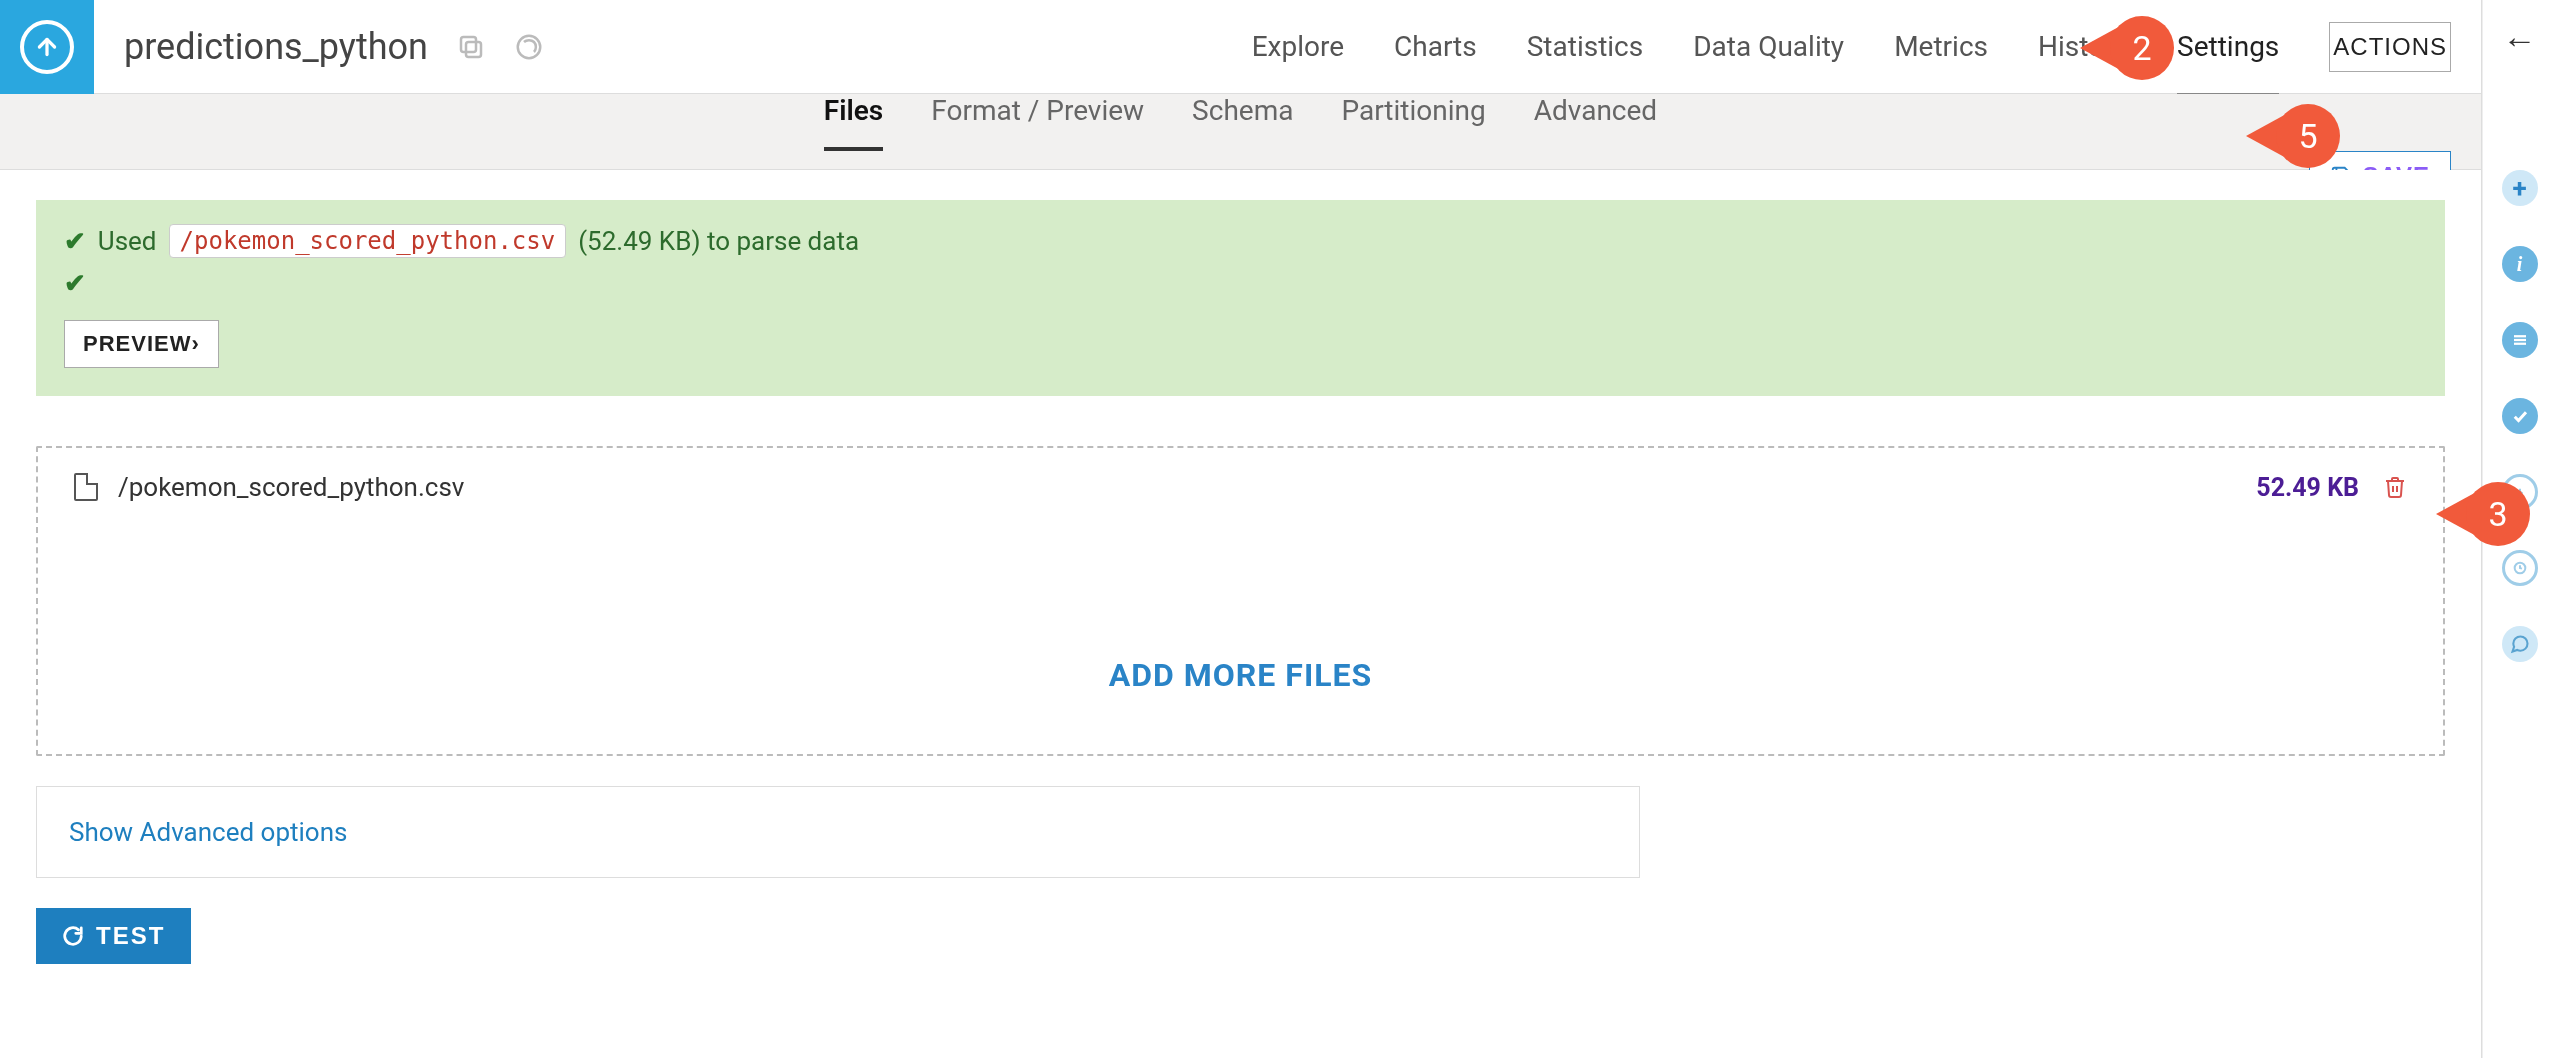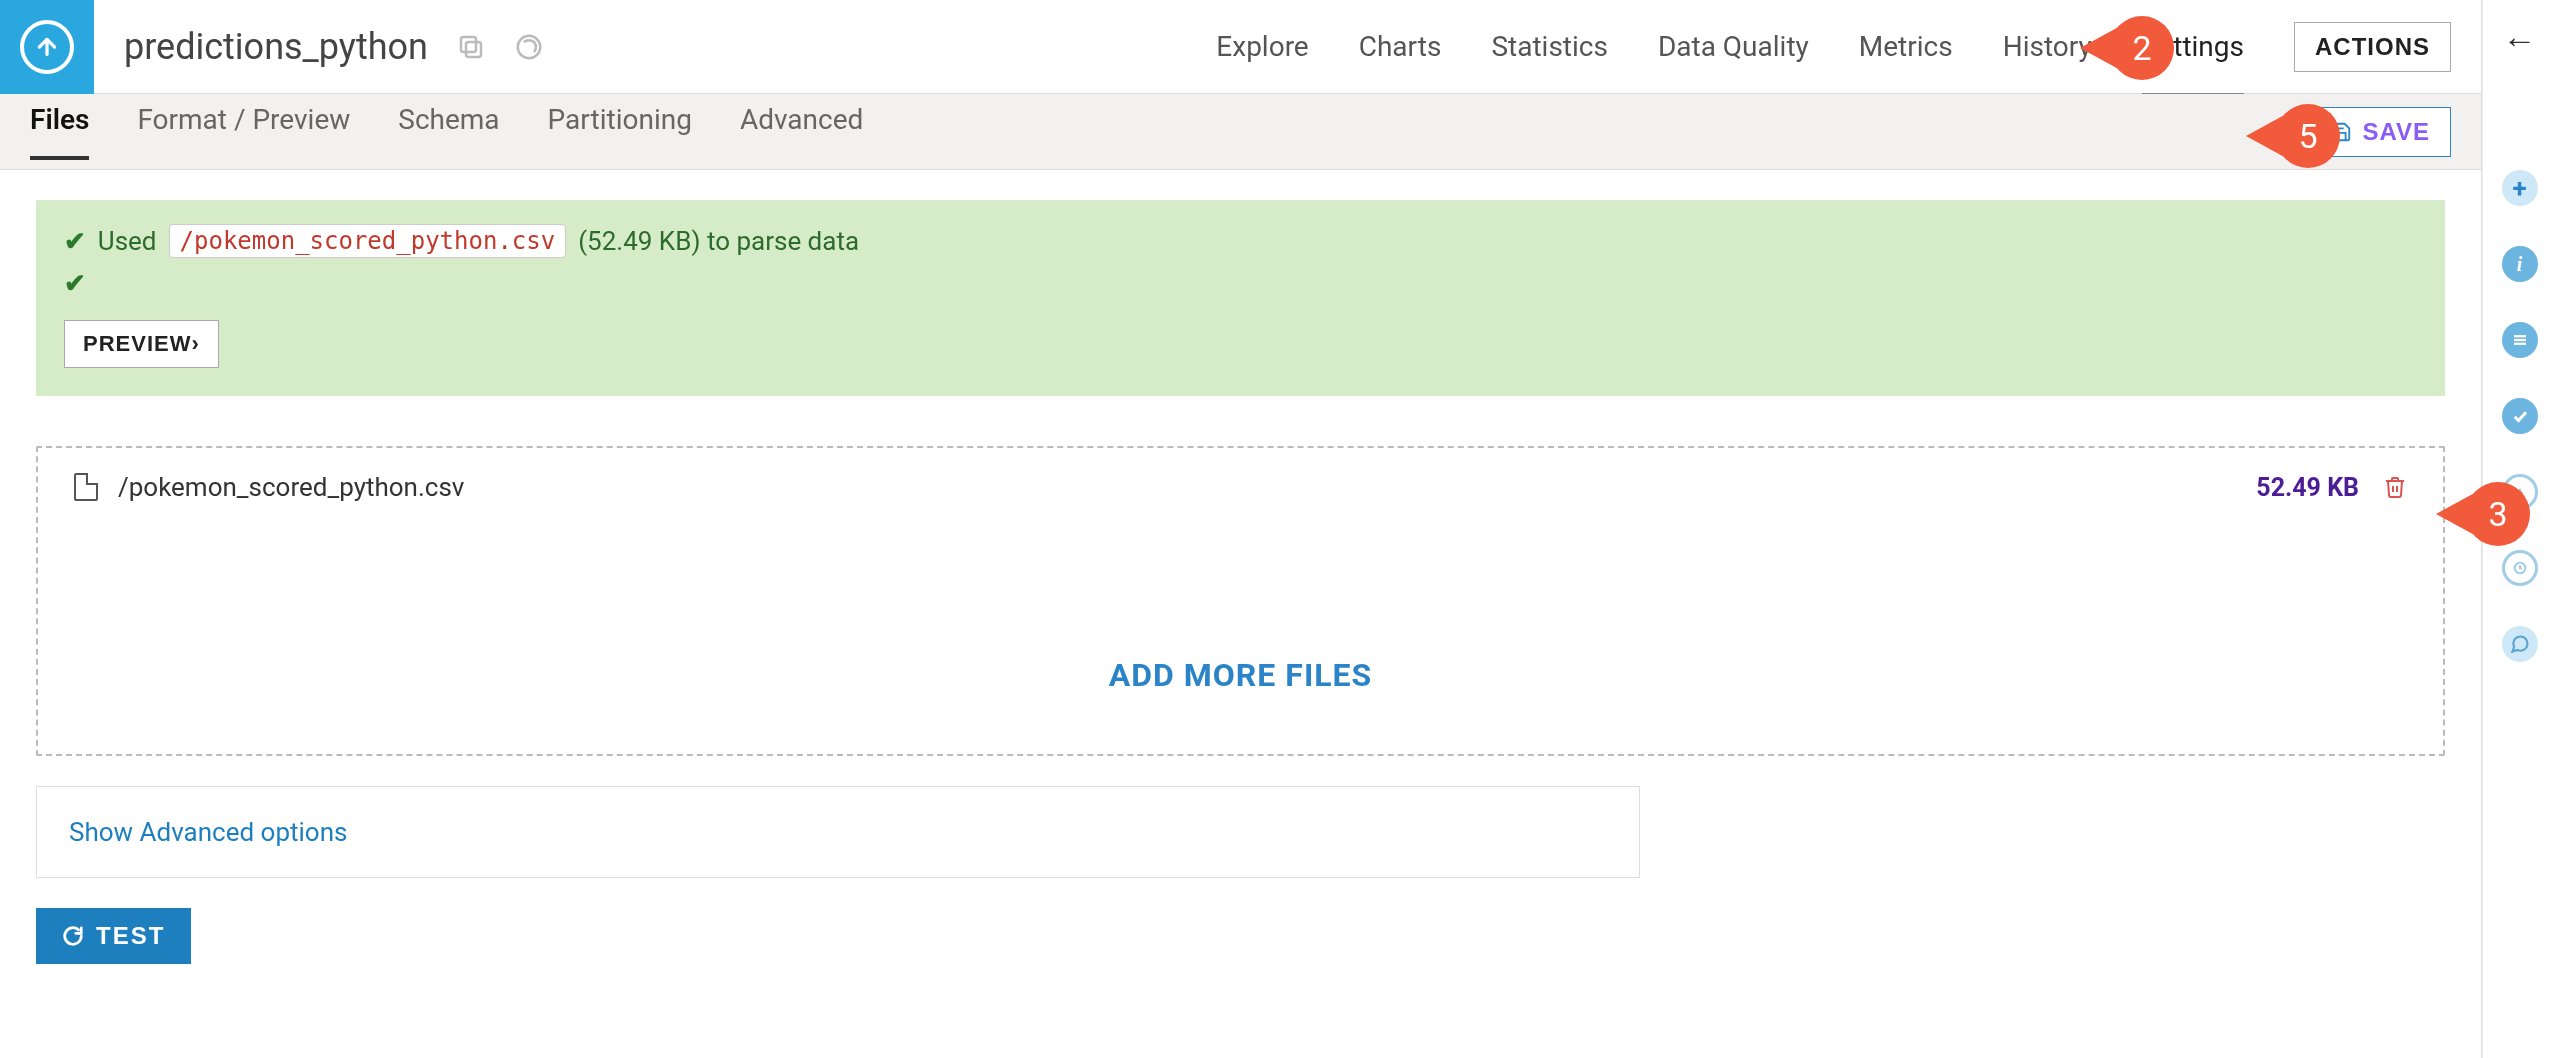--- a/index.html
+++ b/index.html
@@ -9,23 +9,23 @@
   
   .header { display:flex; align-items:center; height:94px; border-bottom:1px solid #ddd; }
   .logo-box { width:94px; height:94px; background:#2aa7df; display:flex; align-items:center; justify-content:center; }
   .logo-ring { width:54px; height:54px; border:4px solid #fff; border-radius:50%; display:flex; align-items:center; justify-content:center; }
   .dataset-title { font-size:36px; color:#444; margin-left:30px; }
   .header-icons { display:flex; gap:28px; margin-left:28px; }
   .hicon { width:30px; height:30px; color:#bbb; }
   .nav { margin-left:auto; display:flex; align-items:center; gap:50px; padding-right:30px; height:100%; }
   .nav a { color:#555; font-size:28px; text-decoration:none; cursor:pointer; }
   .nav a.active { color:#222; border-bottom:4px solid #888; padding-bottom:30px; margin-bottom:-34px;}
-  .actions-btn { border:1px solid #aaa; padding:10px 20px; font-size:24px; font-weight:700; letter-spacing:1px; color:#222; background:#fff; cursor:pointer; }
-  
-  .tabs-bar { display:flex; align-items:center; height:76px; background:#f2f1f0; border-bottom:1px solid #ddd; padding:0 30px; }
+  .actions-btn { border:1px solid #aaa; padding:10px 3px; font-size:24px; font-weight:400; letter-spacing:1px; color:#222; background:#fff; cursor:pointer; }
+  
+  .tabs-bar { display:flex; align-items:center; height:76px; background:#f2f1f0; border-bottom:1px solid #ddd; padding:0 30px;flex-direction:column; }
   .tabs { display:flex; gap:48px; }
   .tab { color:#666; font-size:28px; cursor:pointer; padding-bottom:20px; }
   .tab.active { color:#111; font-weight:600; border-bottom:4px solid #333; }
   .save-btn { margin-left:auto; display:flex; align-items:center; gap:10px; border:1px solid #2a84c7; color:#8b5cf6; background:#fff; padding:10px 20px; font-size:24px; font-weight:700; letter-spacing:1px; cursor:pointer; }
   
   .content { padding:30px 36px; flex:1; overflow:auto; background:#fff; }
   .banner { background:#d6ecc9; padding:24px 28px 28px 28px; margin-bottom:50px; }
   .banner-line { display:flex; align-items:center; gap:12px; color:#2d6b2d; font-size:26px; margin-bottom:10px; }
   .check { color:#2d7a2d; font-weight:bold; }
   .code-pill { font-family: ui-monospace,Menlo,Consolas,monospace; background:#fff; color:#c0392b; border:1px solid #ccc; padding:2px 10px; border-radius:4px; font-size:24px; }

